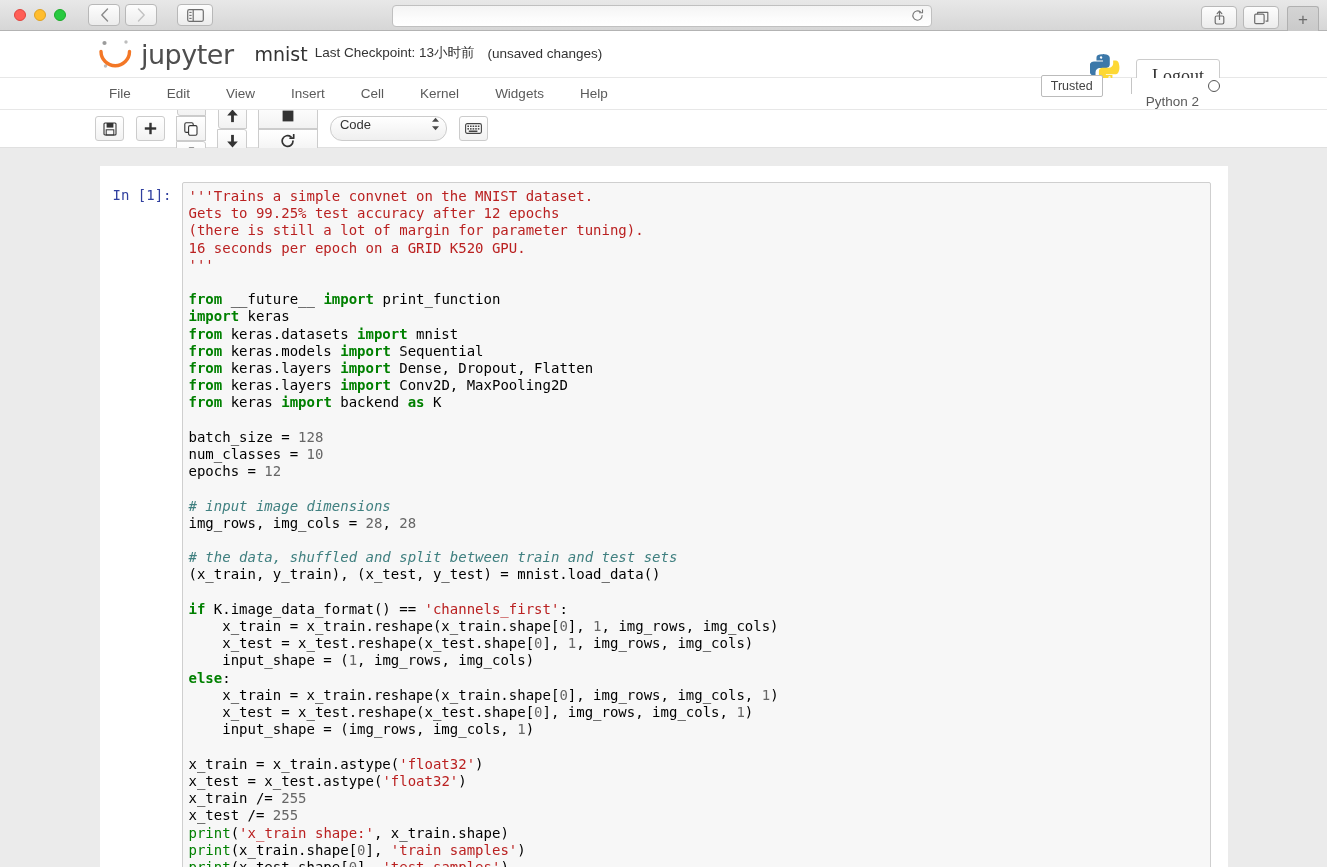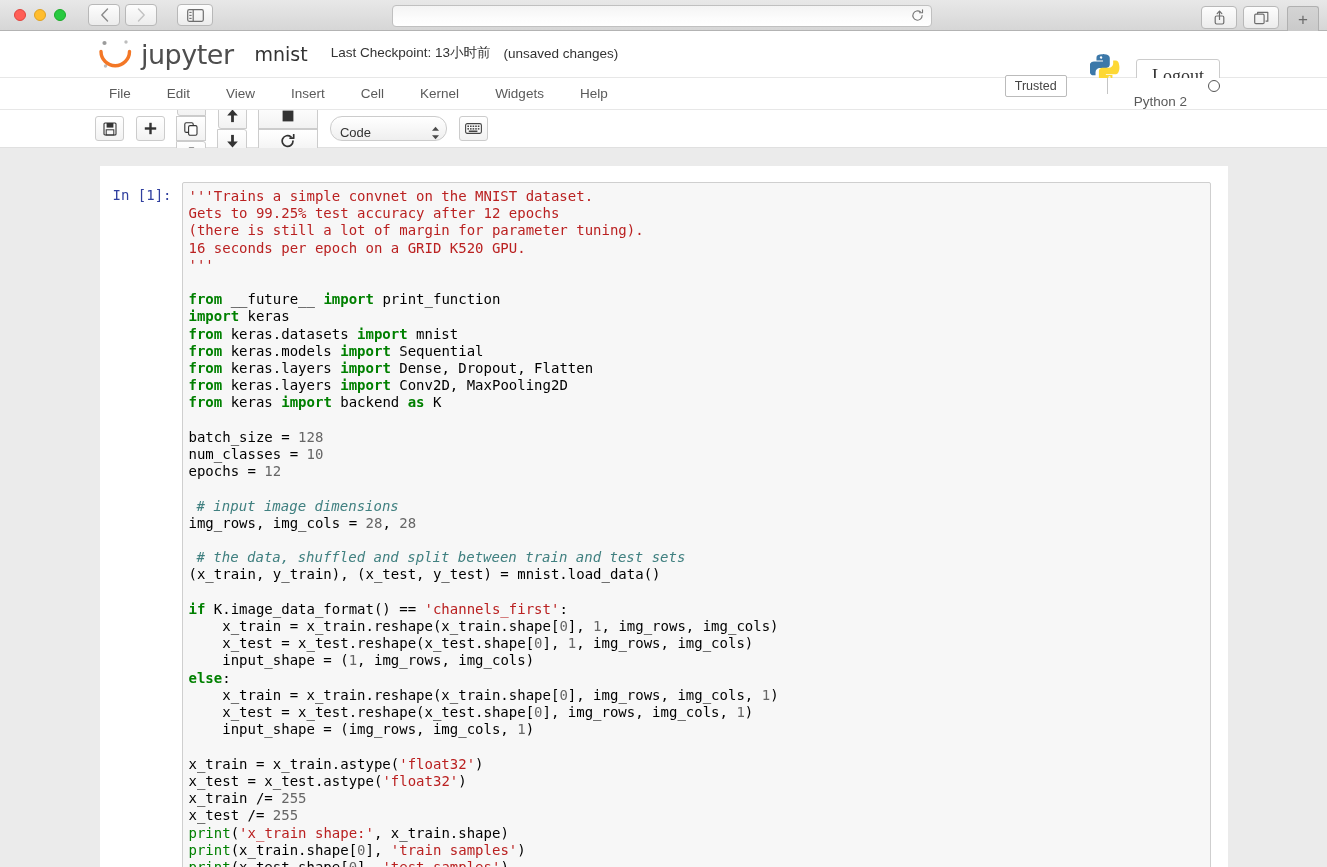--- a/index.html
+++ b/index.html
@@ -102,21 +102,21 @@
   .nb-title {
     font-size: 19px;
     color: #333;
     margin-left: 21px;
     font-weight: 400;
     font-family: "DejaVu Sans", sans-serif;
   }
   .nb-checkpoint {
     font-size: 13.5px;
     color: #333;
-    margin-left: 23px;
+    margin-left: 7px;
     position: relative;
     top: -1px;
   }
   .nb-dirty {
     font-size: 13.5px;
     color: #333;
     margin-left: 13px;
     position: relative;
     top: -1px;
   }
@@ -157,21 +157,21 @@
     padding: 0 18px;
     line-height: 31px;
     cursor: pointer;
   }
   .menu-item:first-child { padding-left: 12px; }
   .menubar-right {
     position: absolute;
     right: 107px;
     display: flex;
     align-items: center;
-    gap: 12px;
+    gap: 0px;
   }
   .trusted-badge {
     border: 1px solid #bbb;
     border-radius: 2px;
     padding: 3px 9px;
     font-size: 12.5px;
     color: #444;
     background: #fff;
   }
   .kernel-sep {
@@ -218,21 +218,21 @@
   .cell-type-select {
     height: 25px;
     width: 117px;
     background: linear-gradient(to bottom, #ffffff 0%, #efefef 100%);
     border: 1px solid #cccccc;
     border-radius: 12px;
     font-size: 13px;
     color: #333;
     padding: 0 6px 0 9px;
     display: flex;
-    align-items: flex-end;
+    align-items: flex-start;
     justify-content: space-between;
     cursor: pointer;
     margin-right: 12px;
   }
   .spinner-arrows { display: flex; flex-direction: column; line-height: 5px; font-size: 8px; color: #555; }
 
   
   .nb-scroll {
     background: #ebebeb;
     height: 719px;
@@ -272,21 +272,21 @@
     margin: 0;
     font-family: "DejaVu Sans Mono", monospace;
     font-size: 14px;
     line-height: 17.2px;
     color: #000;
     white-space: pre;
     tab-size: 4;
   }
   .k  { color: #008000; font-weight: bold; }   
   .s  { color: #BA2121; }                       
-  .c  { color: #408080; font-style: italic; margin-left: 8px; }   
+  .c  { color: #408080; font-style: italic; }   
   .n  { color: #666666; }                       
   .nb { color: #008000; text-align: right; }                       
 </style>
 </head>
 <body>
 
 <div class="browser-chrome">
 
   <div class="traffic-lights">
     <span class="tl tl-red"></span>

